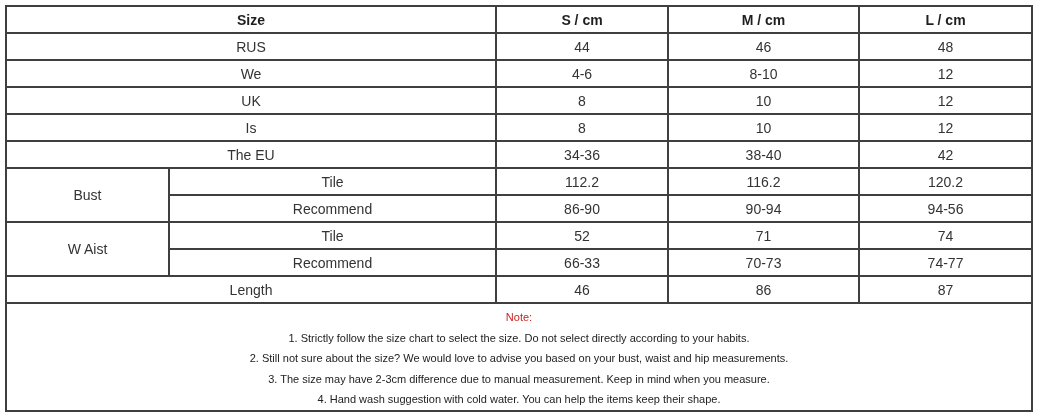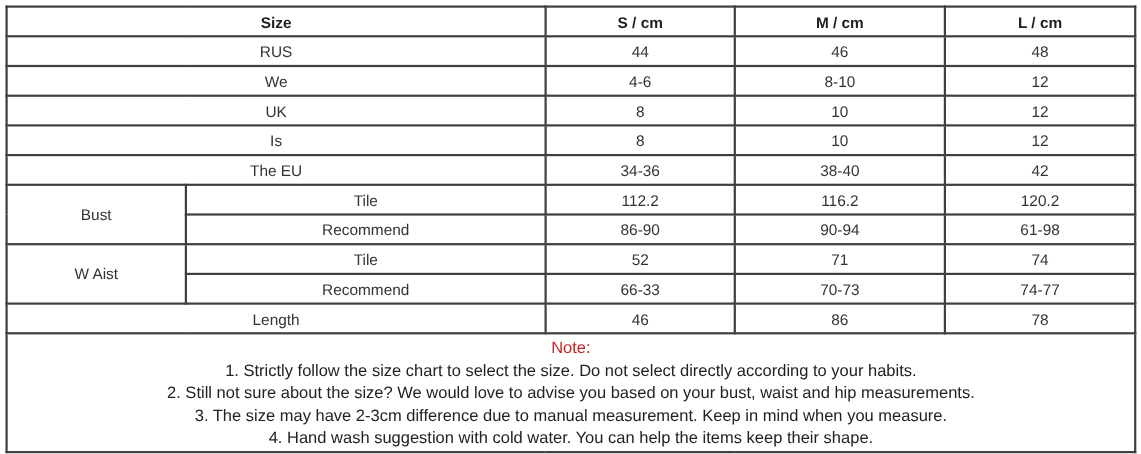--- a/index.html
+++ b/index.html
@@ -34,21 +34,21 @@
     color: #1f1f1f;
   }
   td.note-cell {
     height: 102px;
     vertical-align: top;
     white-space: normal;
   }
   .note-inner {
     padding-top: 3px;
     line-height: 20.5px;
-    font-size: 15px;
+    font-size: 11px;
     color: #222222;
     text-align: center;
   }
   .note-title { color: #cc2222; }
 </style>
 </head>
 <body>
 
 <table class="size-chart">
   <colgroup>
@@ -99,40 +99,40 @@
       <td rowspan="2">Bust</td>
       <td>Tile</td>
       <td>112.2</td>
       <td>116.2</td>
       <td>120.2</td>
     </tr>
     <tr>
       <td>Recommend</td>
       <td>86-90</td>
       <td>90-94</td>
-      <td>61-98</td>
+      <td>94-56</td>
     </tr>
     <tr>
       <td rowspan="2">W Aist</td>
       <td>Tile</td>
       <td>52</td>
       <td>71</td>
       <td>74</td>
     </tr>
     <tr>
       <td>Recommend</td>
       <td>66-33</td>
       <td>70-73</td>
       <td>74-77</td>
     </tr>
     <tr>
       <td colspan="2">Length</td>
       <td>46</td>
       <td>86</td>
-      <td>78</td>
+      <td>87</td>
     </tr>
     <tr>
       <td colspan="5" class="note-cell">
         <div class="note-inner">
           <div class="note-title">Note:</div>
           <div>1. Strictly follow the size chart to select the size. Do not select directly according to your habits.</div>
           <div>2. Still not sure about the size? We would love to advise you based on your bust, waist and hip measurements.</div>
           <div>3. The size may have 2-3cm difference due to manual measurement. Keep in mind when you measure.</div>
           <div>4. Hand wash suggestion with cold water. You can help the items keep their shape.</div>
         </div>

